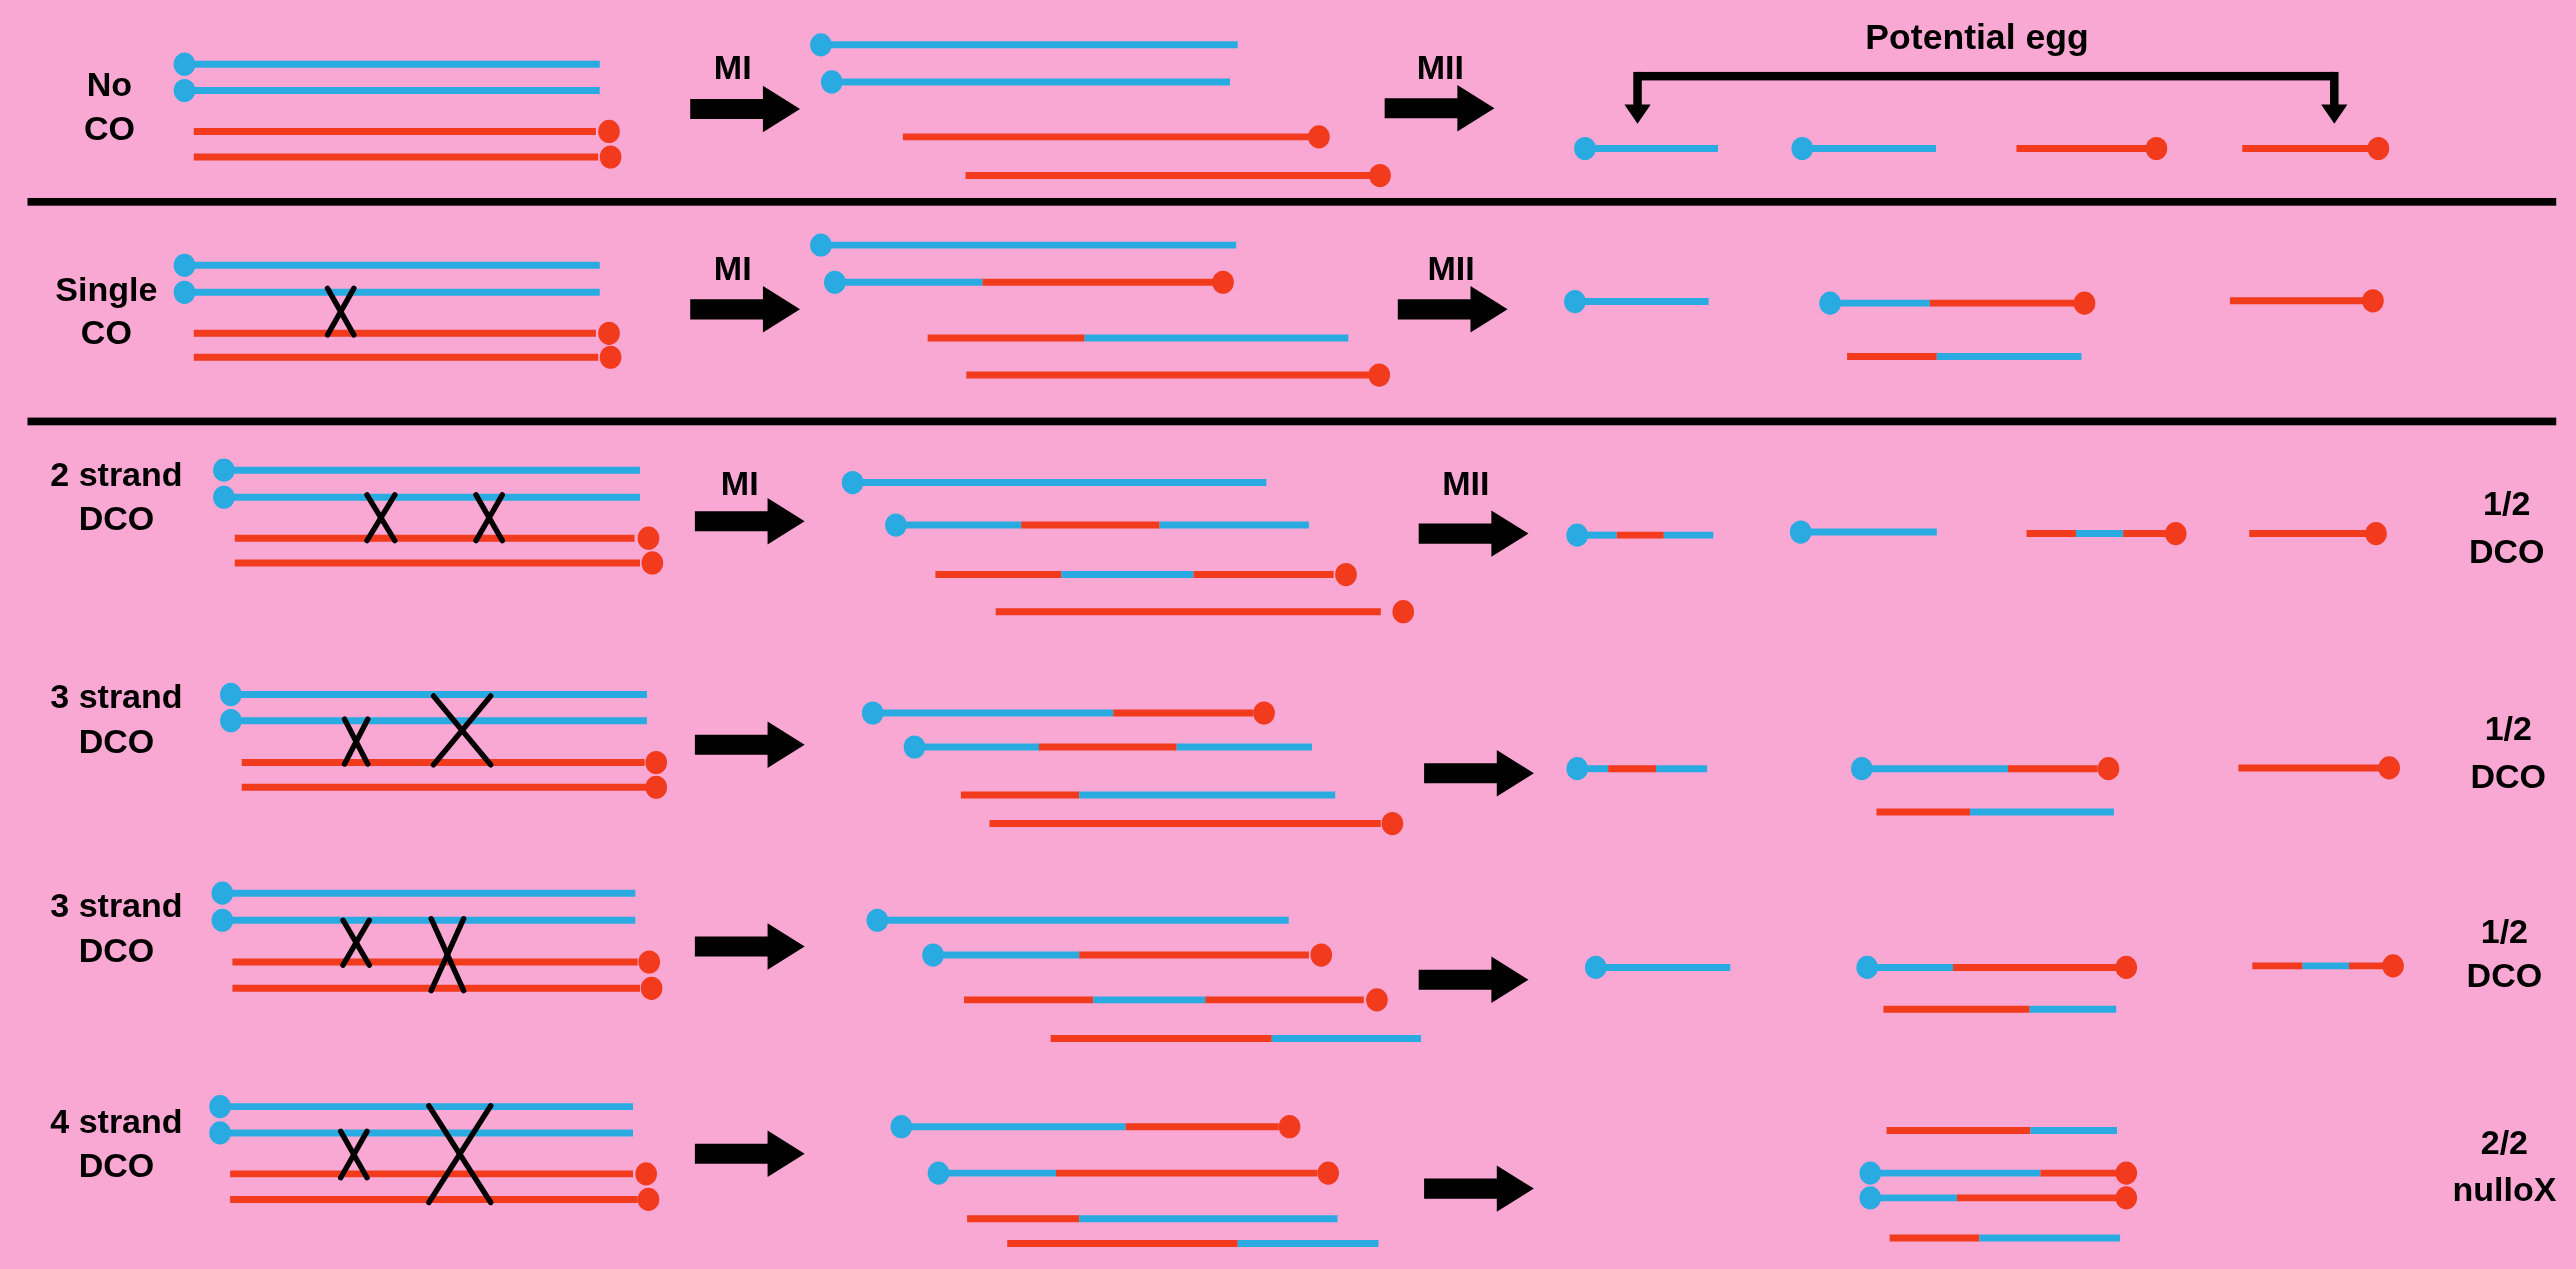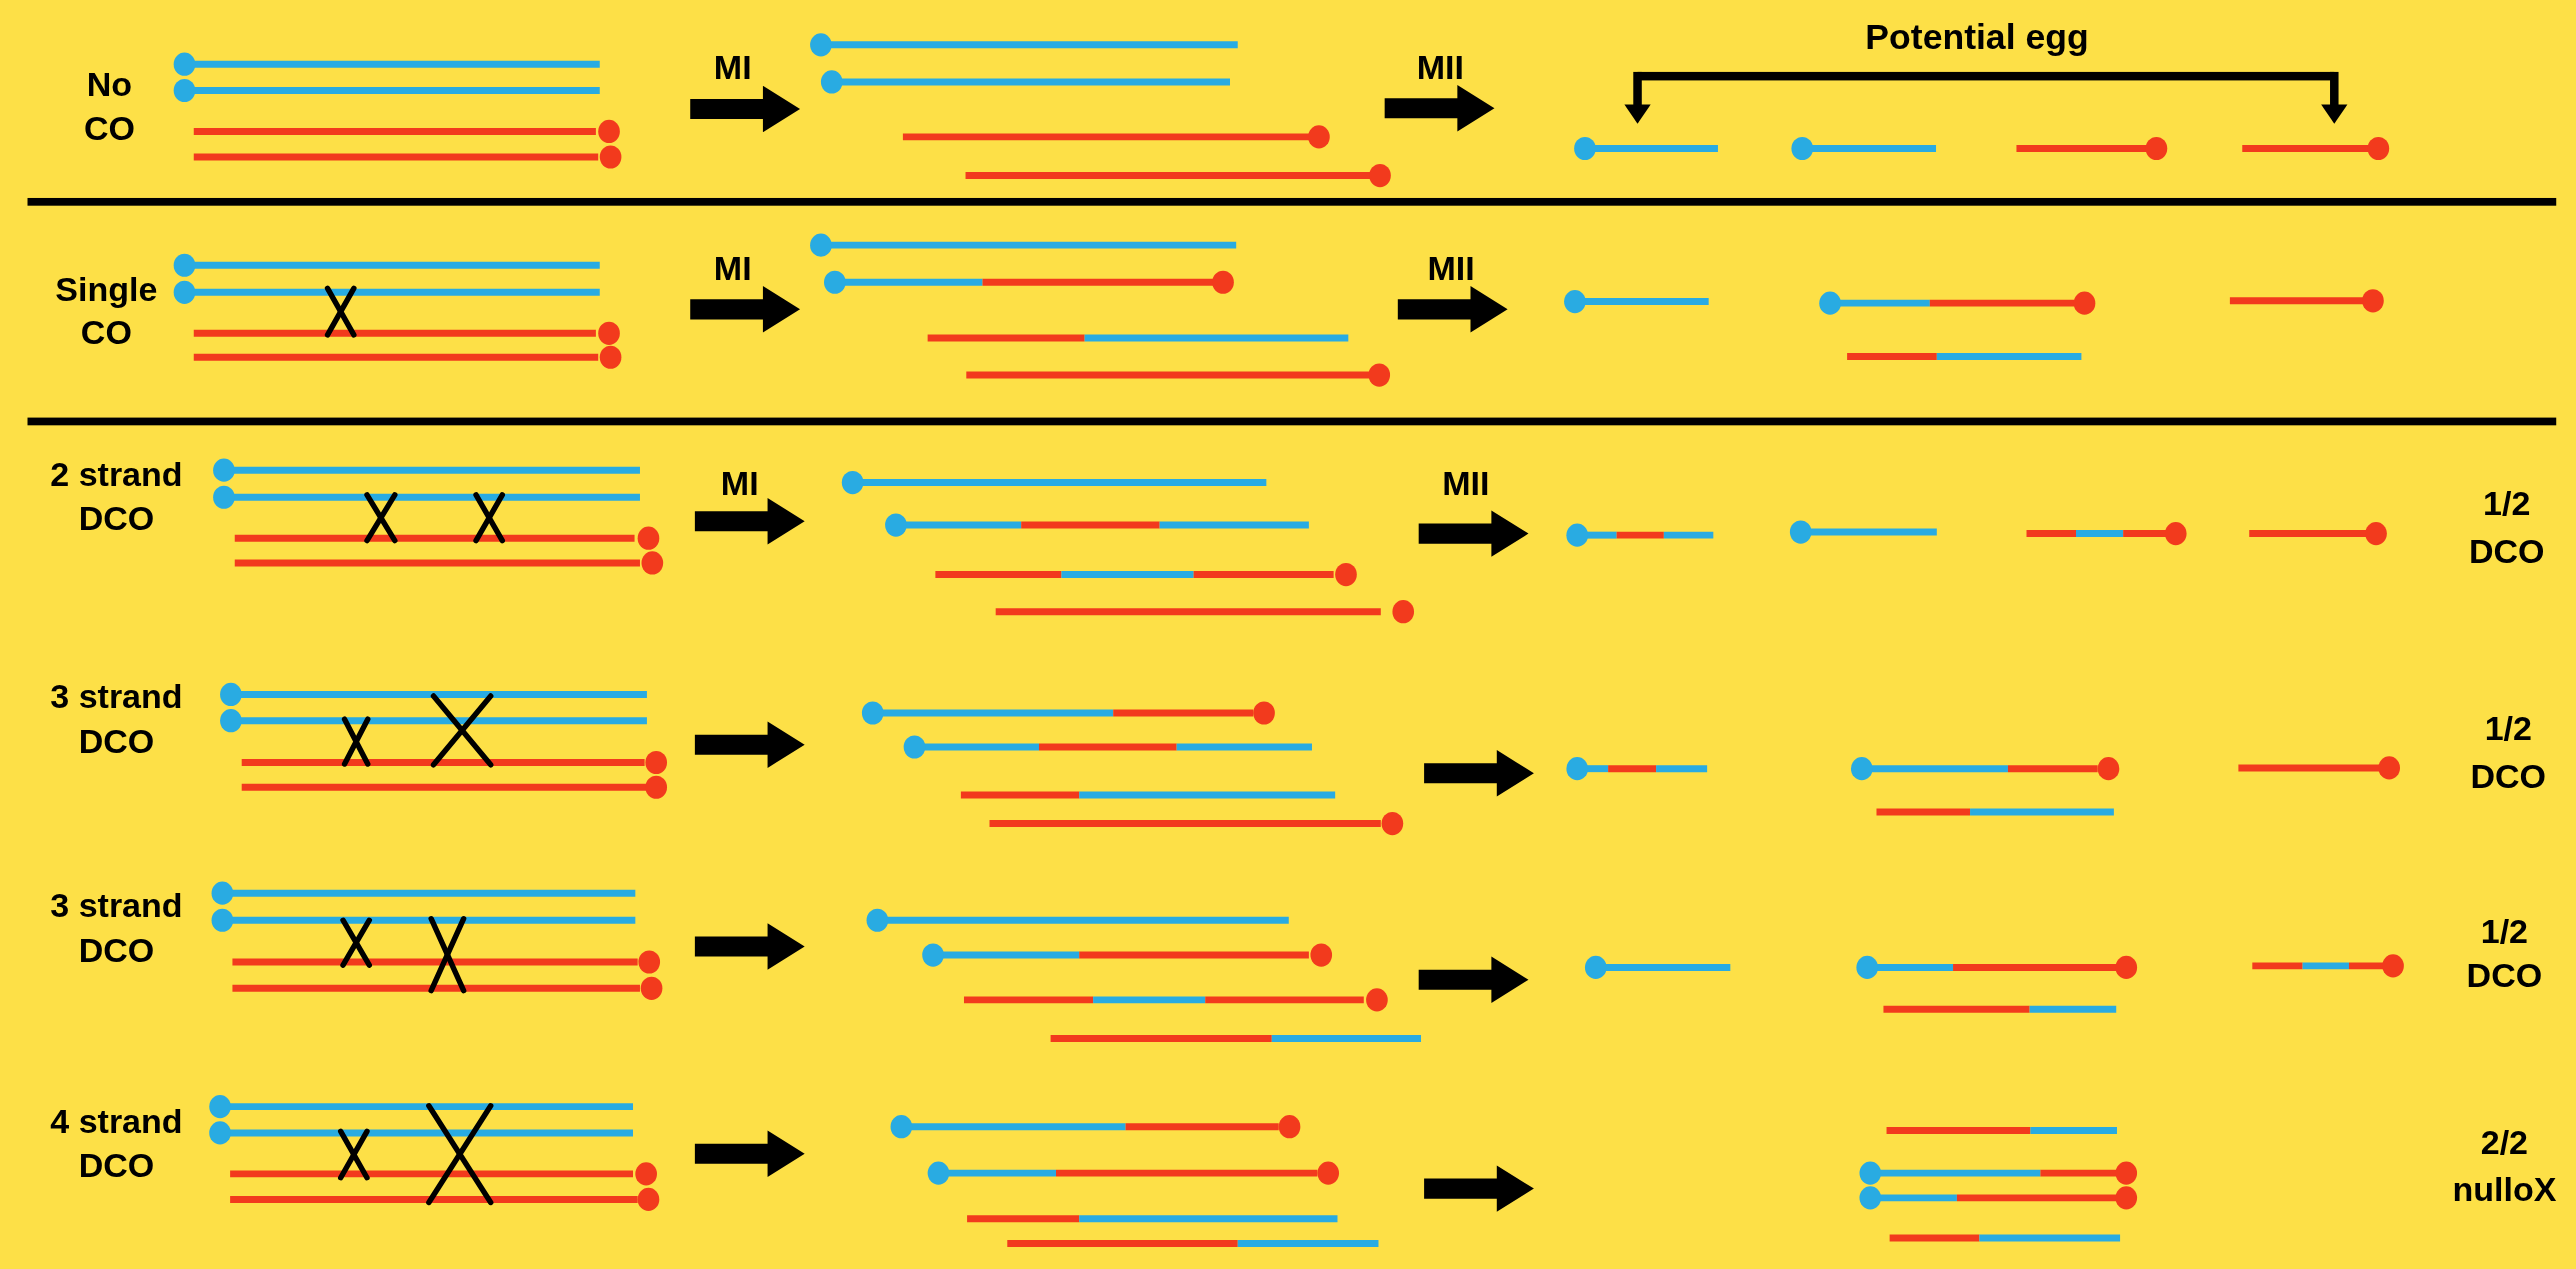--- a/index.html
+++ b/index.html
@@ -1,17 +1,17 @@
 <!DOCTYPE html>
 <html style="font-size:12.4px"><head>
 <meta charset="utf-8">
 <style>
   html, body { margin: 0; padding: 0; background: #ffffff; }
   body { width: 2576px; height: 1269px; overflow: hidden; }
-  #stage { position: relative; width: 2576px; height: 1269px; background: #fde047; }
+  #stage { position: relative; width: 2576px; height: 1269px; background: #f9a8d4; }
   svg text {
     font-family: "Liberation Sans", sans-serif;
     font-weight: bold;
     fill: #000000;
   }
 </style>
 </head>
 <body>
 
 <div id="stage">

